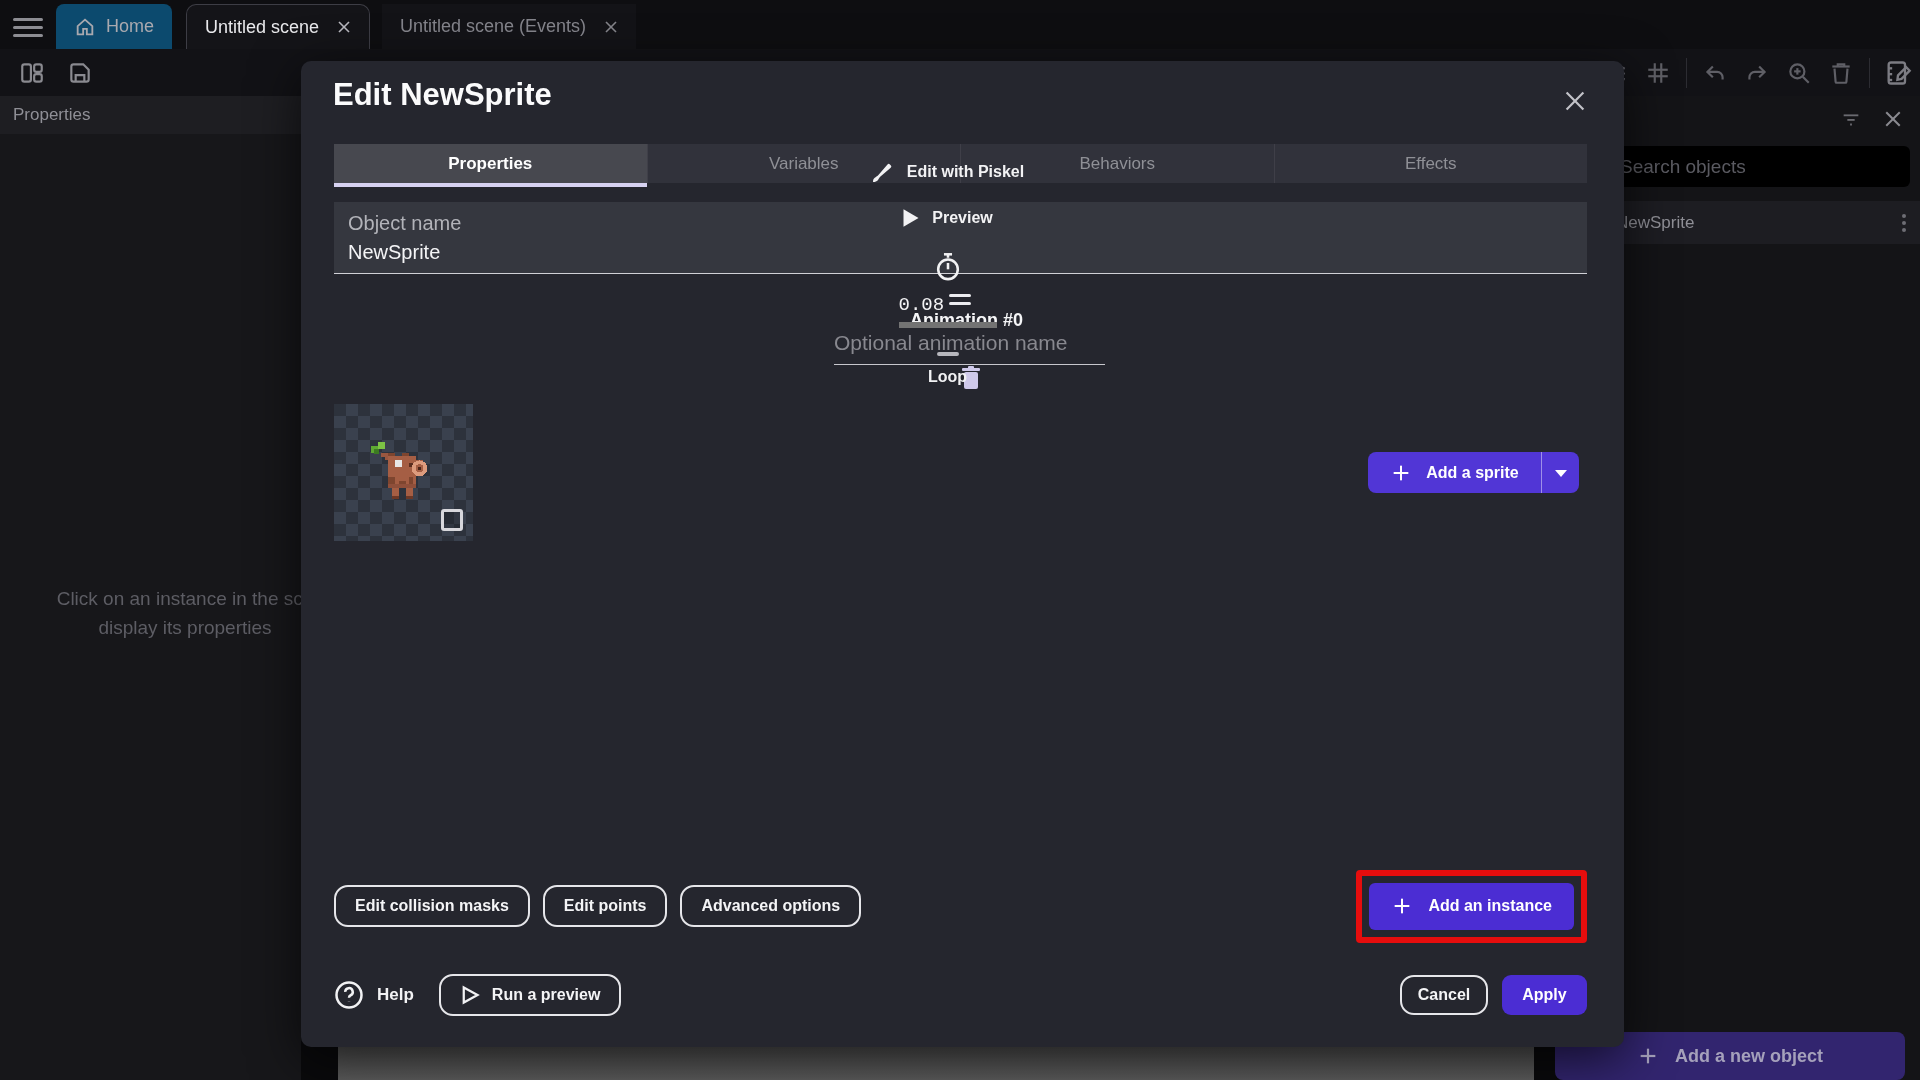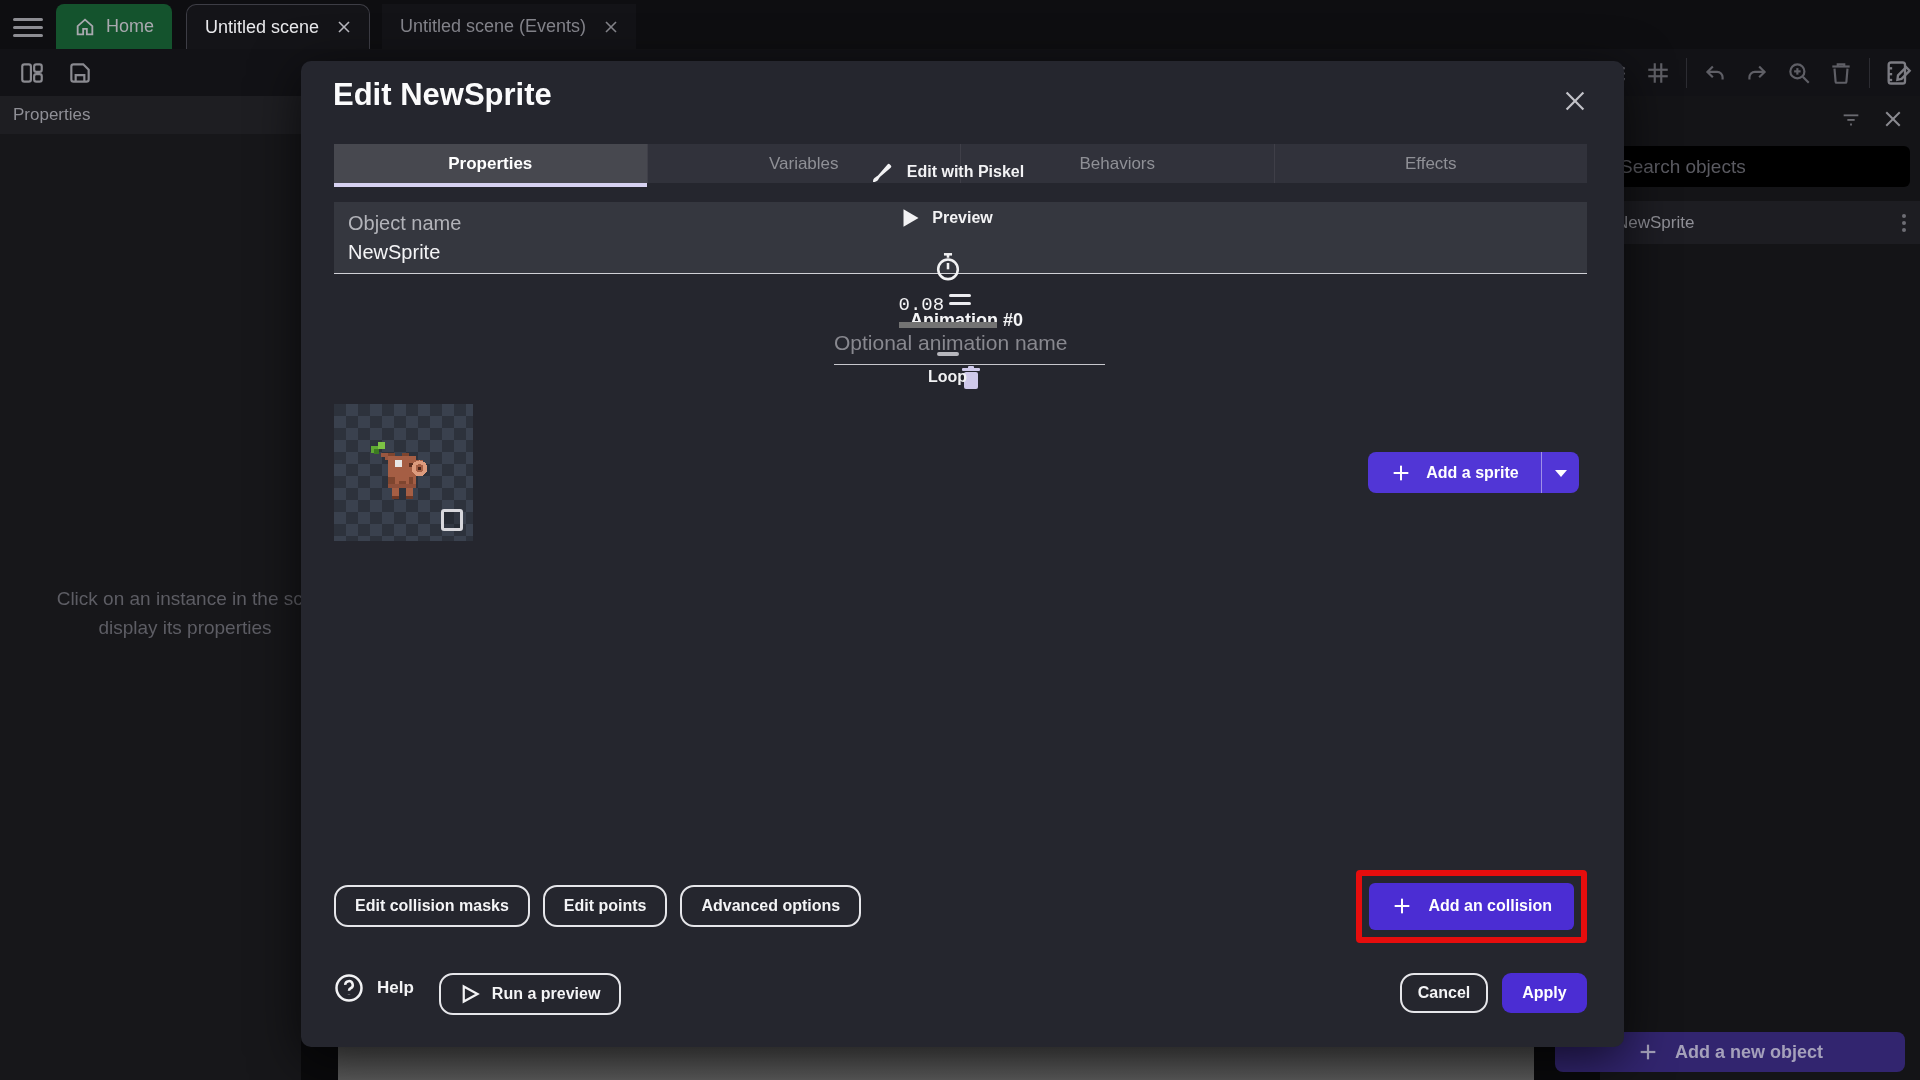--- a/index.html
+++ b/index.html
@@ -6,21 +6,21 @@
   html,body { width:1920px; height:1080px; background:#0a0a0c; overflow:hidden;
     font-family:"Liberation Sans", sans-serif; }
   .app { position:relative; width:1920px; height:1080px; }
 
   
   .tabbar { position:absolute; left:0; top:0; width:1920px; height:49px; background:#0e0e11; }
   .hamburger { position:absolute; left:13px; top:13px; width:30px; height:23px; cursor:pointer; }
   .hamburger span { display:block; height:3px; background:#8d8d93; border-radius:2px; margin:5px 0; }
   .tab { position:absolute; top:4px; height:45px; display:flex; align-items:center; gap:10px;
     padding:0 18px; font-size:18px; color:#8f8f96; }
-  .tab-home { left:56px; background:#14532d; border-radius:8px 8px 0 0; color:#a9a9af; }
+  .tab-home { left:56px; background:#0c4a6e; border-radius:8px 8px 0 0; color:#a9a9af; }
   .tab-scene { left:186px; background:#141418; border:1px solid #3d3d45; border-bottom:none;
     border-radius:10px 10px 0 0; color:#e9e9ec; }
   .tab-events { left:382px; background:#131317; color:#84848b; }
   .tab .xicon { margin-left:8px; }
   svg.ic { display:block; }
 
   
   .toolbar { position:absolute; left:0; top:49px; width:1920px; height:47px; background:#121216; }
   .toolbar-left { position:absolute; left:18px; top:10px; display:flex; gap:20px; }
   .toolbar-right { position:absolute; right:8px; top:9px; display:flex; gap:14px; align-items:center; }
@@ -47,21 +47,21 @@
     justify-content:space-between; padding:0 14px 0 16px; font-size:17px; color:#8f8f96; }
   .dots { display:flex; flex-direction:column; gap:3px; cursor:pointer; }
   .dots i { width:4px; height:4px; border-radius:50%; background:#6d6d74; }
 
   
   .canvas-strip { position:absolute; left:338px; top:1035px; width:1196px; height:45px;
     background:linear-gradient(#4b4b4b,#5d5d5d); }
   .coord-badge { position:absolute; left:1437px; top:972px; width:88px; height:48px; z-index:5;
     background:#232326; border-radius:10px; display:flex; align-items:center; justify-content:center;
     font-size:18px; font-weight:bold; color:#8e8968; }
-  .add-object-btn { position:absolute; left:1555px; top:1032px; width:350px; height:40px; z-index:5;
+  .add-object-btn { position:absolute; left:1555px; top:1032px; width:350px; height:48px; z-index:5;
     background:#32256f; border-radius:8px; display:flex; align-items:center; justify-content:center;
     gap:16px; color:#a5a1bb; font-size:18px; font-weight:bold; cursor:pointer; }
 
   
   .dialog { position:absolute; left:301px; top:49px; width:1323px; height:986px; z-index:10;
     background:#25262e; border-radius:10px; box-shadow:0 12px 50px rgba(0,0,0,.65); color:#f0f0f2;margin-top:12px; }
   .dlg-title { position:absolute; left:32px; top:16px; font-size:31px; font-weight:bold; color:#fbfbfc; }
   .dlg-close { position:absolute; right:34px; top:25px; width:30px; height:30px; display:flex;
     align-items:center; justify-content:center; cursor:pointer; }
 
@@ -118,21 +118,21 @@
     display:flex; align-items:center; }
   .btn-outline { height:42px; border:2px solid #e6e6ea; border-radius:14px; background:transparent;
     color:#f4f4f6; font-size:16px; font-weight:bold; padding:0 19px; margin-right:13px;
     font-family:inherit; cursor:pointer; display:flex; align-items:center; gap:12px; }
   .red-box { margin-left:auto; border:6px solid #e60d0d; border-radius:4px; padding:7px; }
   .btn-fill { height:47px; background:#4b2dd3; border:none; border-radius:6px; color:#fff;
     font-size:16px; font-weight:bold; padding:0 22px; font-family:inherit; cursor:pointer;
     display:flex; align-items:center; gap:15px; }
 
   .footer-row2 { position:absolute; left:33px; top:912px; width:1253px; height:44px;
-    display:flex; align-items:flex-start; }
+    display:flex; align-items:center; }
   .help-btn { display:flex; align-items:center; gap:13px; font-size:17px; font-weight:bold;
     color:#f2f2f4; cursor:pointer; margin-right:25px; }
   .btn-cancel { margin-left:auto; height:40px; width:88px; justify-content:center; margin-right:14px; }
   .btn-apply { height:40px; border-radius:9px; justify-content:center; width:85px; padding:0; }
 </style>
 </head>
 <body>
 
 <div class="app">
 
@@ -413,21 +413,21 @@
     <div class="footer-row1">
       <button class="btn-outline">Edit collision masks</button>
       <button class="btn-outline">Edit points</button>
       <button class="btn-outline">Advanced options</button>
       <div class="red-box">
         <button class="btn-fill">
           <svg class="ic" width="22" height="22" viewBox="0 0 24 24" stroke="#ffffff" stroke-width="2.2">
               <line x1="12" y1="4" x2="12" y2="20"></line>
               <line x1="4" y1="12" x2="20" y2="12"></line>
             </svg>
-          <span>Add an collision</span>
+          <span>Add an instance</span>
         </button>
       </div>
     </div>
 
     <div class="footer-row2">
       <div class="help-btn">
         <svg class="ic" width="30" height="30" viewBox="0 0 24 24" fill="none" stroke="#f2f2f4" stroke-width="2">
             <circle cx="12" cy="12" r="10"></circle>
             <path d="M9 9.5 a3 3 0 1 1 4.3 2.7 c-1 .5-1.3 1-1.3 2"></path>
             <line x1="12" y1="17" x2="12" y2="17.2"></line>

